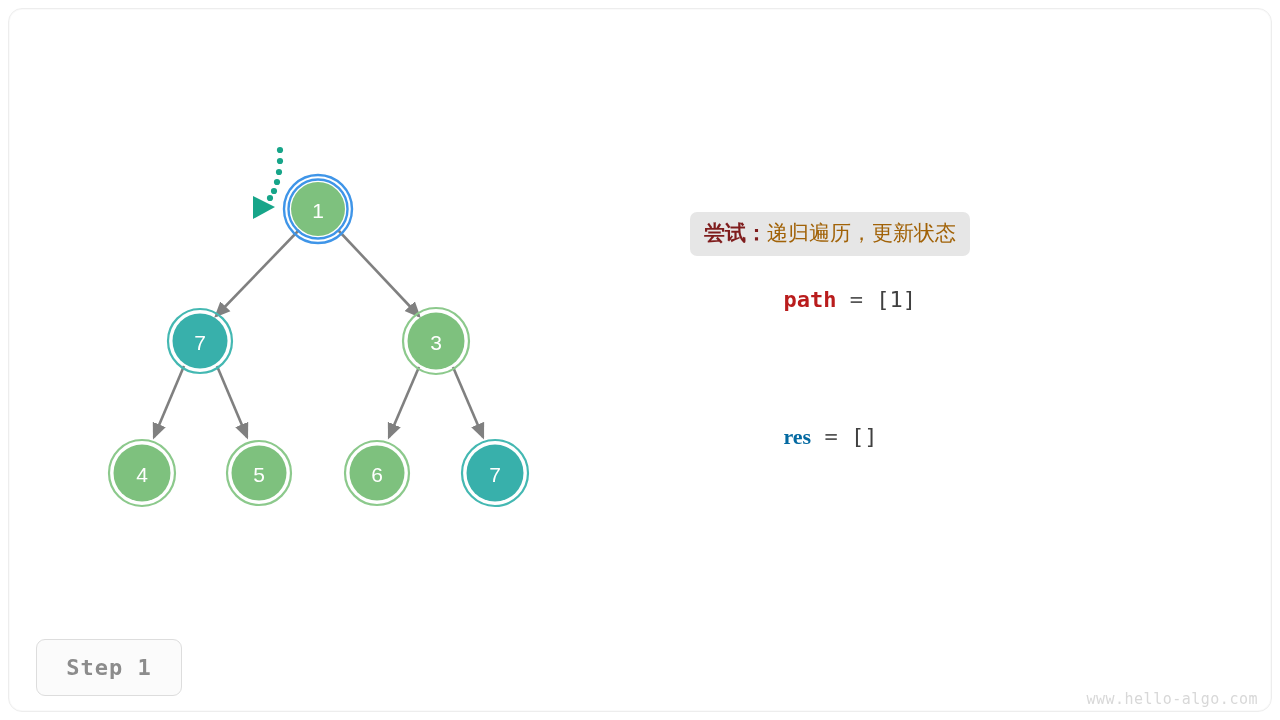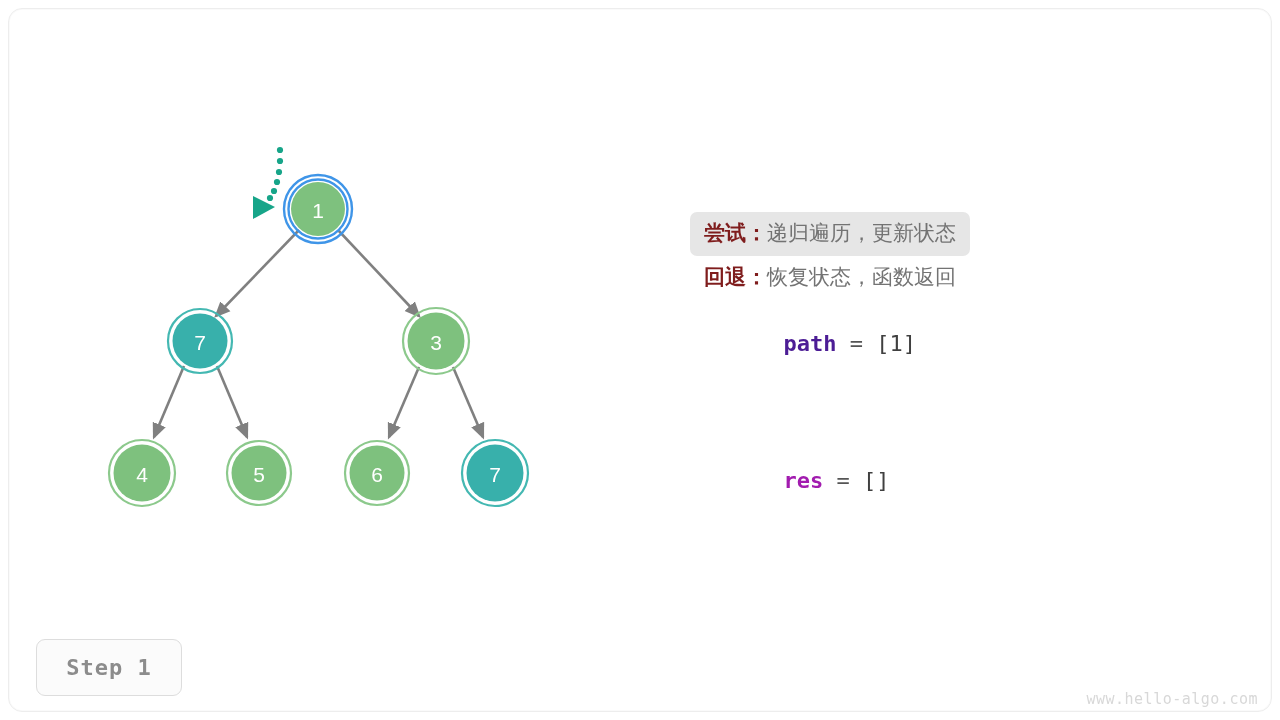--- a/index.html
+++ b/index.html
@@ -66,36 +66,36 @@
     border-radius: 7px;
   }
   .op-row.highlight {
     background: #e6e6e6;
   }
   .op-label {
     font-weight: bold;
     color: #7f1d1d;
   }
   .op-text {
-    color: #737373;
+    color: #a16207;
   }
   .spacer-row {
     height: 48px;
   }
   .var-row {
     font-family: "DejaVu Sans Mono", "Liberation Mono", monospace;
     font-size: 22px;
     padding: 6px 14px 8px 14px;
     white-space: pre;
   }
   .var-name {
     font-weight: bold;
   }
-  .var-name.path { color: #4c1d95; }
-  .var-name.res  { color: #a21caf; }
+  .var-name.path { color: #b91c1c; }
+  .var-name.res  { color: #0369a1; font-family: Liberation Serif, serif; }
   .var-eq { color: #555555; }
   .var-val { color: #404040; }
 
   
   #step-badge {
     position: absolute;
     left: 36px;
     top: 639px;
     width: 144px;
     height: 55px;
@@ -205,25 +205,20 @@
   </svg>
 
   <div id="info-panel">
 
     <div class="info-line">
       <span class="op-row highlight">
         <span class="op-label">尝试：</span><span class="op-text">递归遍历，更新状态</span>
       </span>
     </div>
 
-    <div class="info-line">
-      <span class="op-row">
-        <span class="op-label">回退：</span><span class="op-text">恢复状态，函数返回</span>
-      </span>
-    </div>
 
     <div class="var-row">
       <span class="var-name path">path</span><span class="var-eq"> = </span><span class="var-val">[1]</span>
     </div>
 
     <div class="spacer-row"></div>
 
     <div class="var-row">
       <span class="var-name res">res</span><span class="var-eq"> = </span><span class="var-val">[]</span>
     </div>

